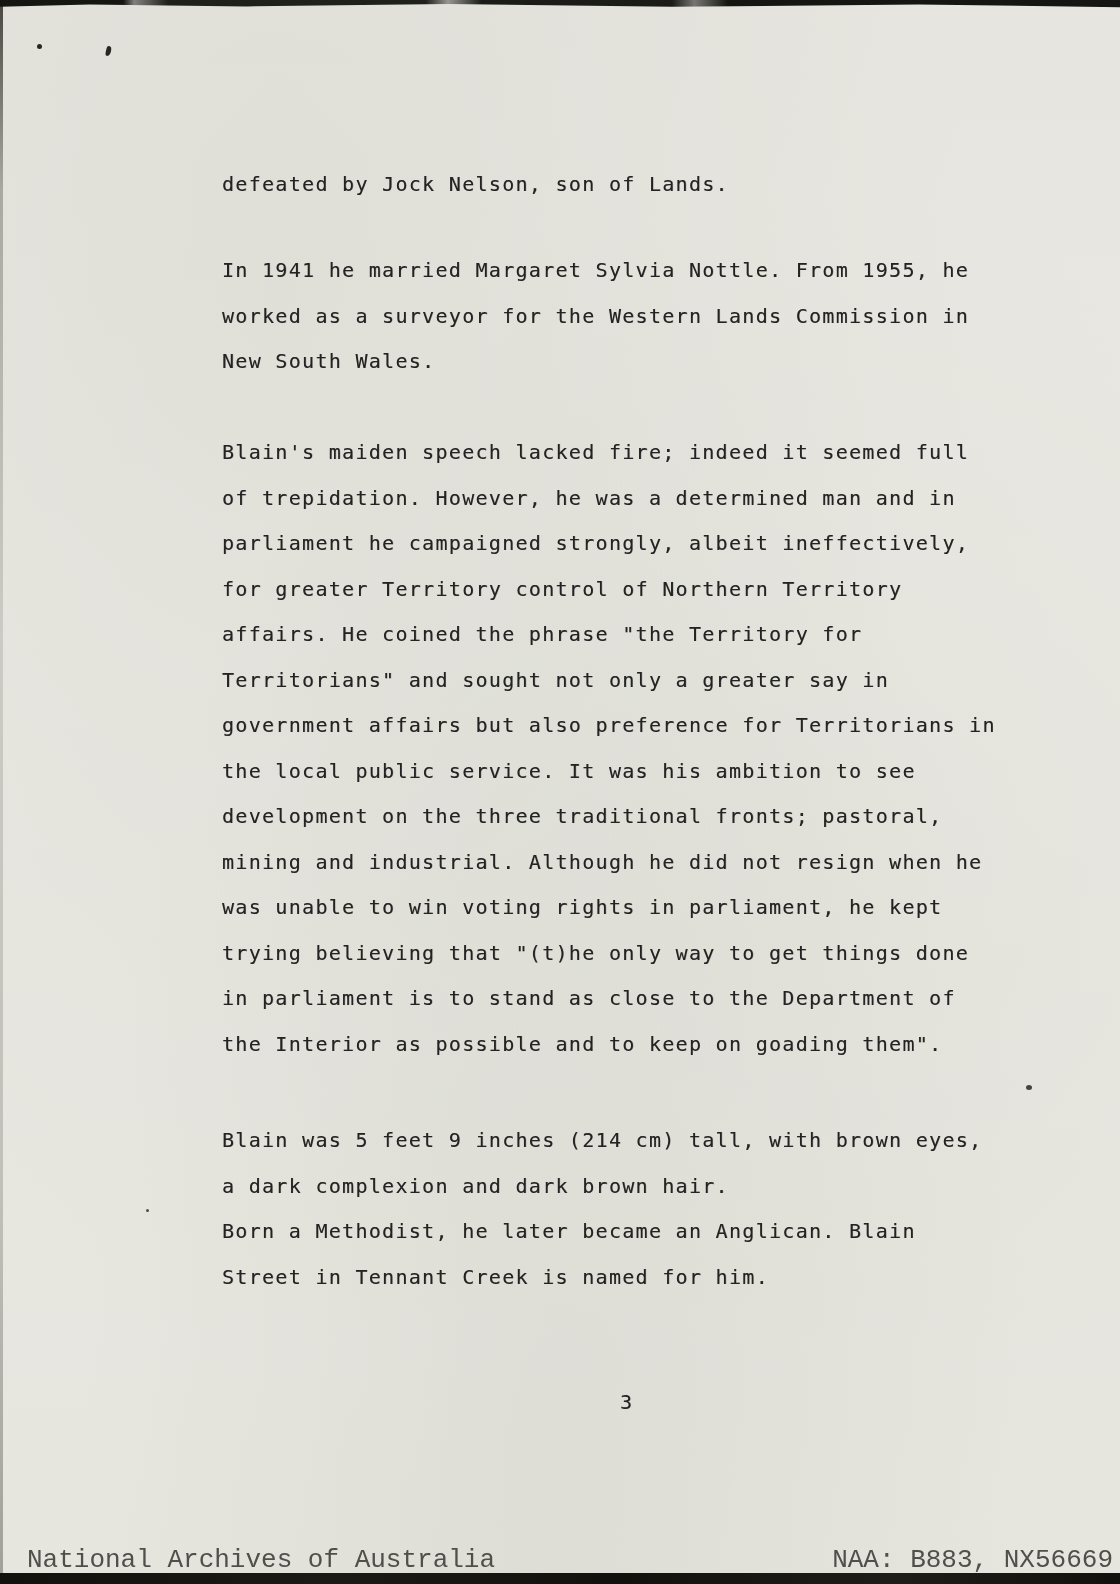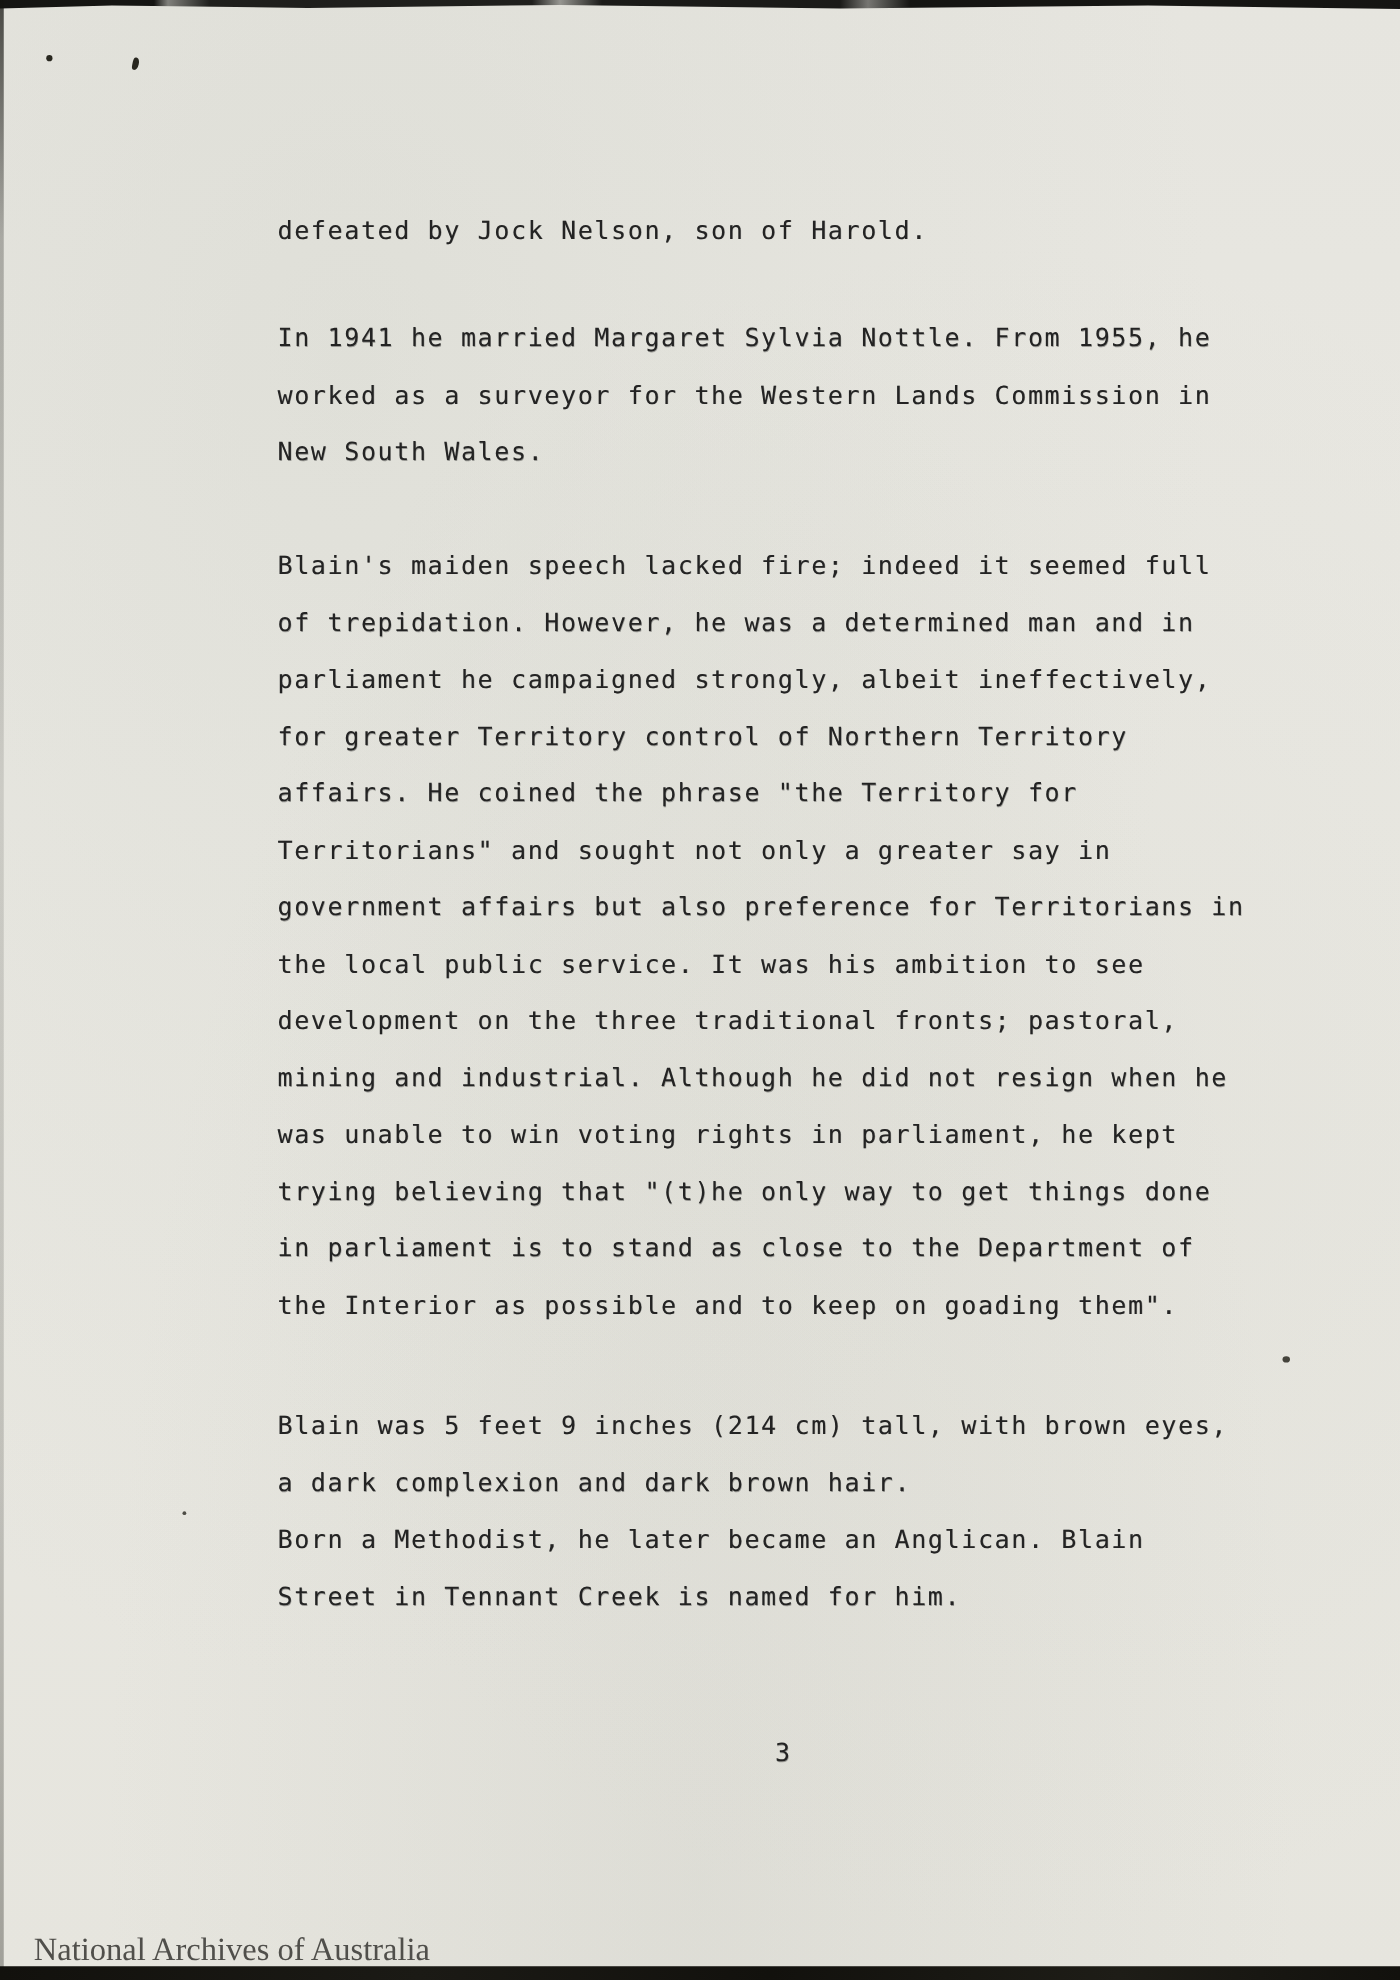--- a/index.html
+++ b/index.html
@@ -68,21 +68,21 @@
     position: absolute;
     top: 1380px;
     left: 620px;
     font-size: 20px;
     line-height: 45.5px;
     color: #232323;
     text-shadow: 0.4px 0.4px 0 rgba(35,35,35,0.38);
   }
   .footer-label {
     position: absolute;
-    font-family: Liberation Serif, serif;
+    font-family: Liberation Mono, monospace;
     font-size: 26px;
     line-height: 30px;
     color: #504f4b;
     top: 1545px;
   }
   .footer-left  { left: 27px; }
   .footer-right { right: 7px; }
   .speck {
     position: absolute;
     background: #28271f;
@@ -99,21 +99,21 @@
 <div class="scan">
 
   <div class="edge-top"></div>
   <div class="edge-left"></div>
 
   <div class="speck sp1"></div>
   <div class="speck sp2"></div>
   <div class="speck sp3"></div>
   <div class="speck sp4"></div>
 
-  <p class="tw p1">defeated by Jock Nelson, son of Harold.</p>
+  <p class="tw p1">defeated by Jock Nelson, son of Lands.</p>
 
   <p class="tw p2">In 1941 he married Margaret Sylvia Nottle. From 1955, he
 worked as a surveyor for the Western Lands Commission in
 New South Wales.</p>
 
   <p class="tw p3">Blain's maiden speech lacked fire; indeed it seemed full
 of trepidation. However, he was a determined man and in
 parliament he campaigned strongly, albeit ineffectively,
 for greater Territory control of Northern Territory
 affairs. He coined the phrase "the Territory for
@@ -129,16 +129,17 @@
 
   <p class="tw p4">Blain was 5 feet 9 inches (214 cm) tall, with brown eyes,
 a dark complexion and dark brown hair.
 Born a Methodist, he later became an Anglican. Blain
 Street in Tennant Creek is named for him.</p>
 
   <div class="page-num">3</div>
 
   <div class="footer-label footer-left">National Archives of Australia</div>
 
+  <div class="footer-label footer-right">NAA: B883, NX56669</div>
 
   <div class="edge-bottom"></div>
 
 </div>
 
 </body></html>

